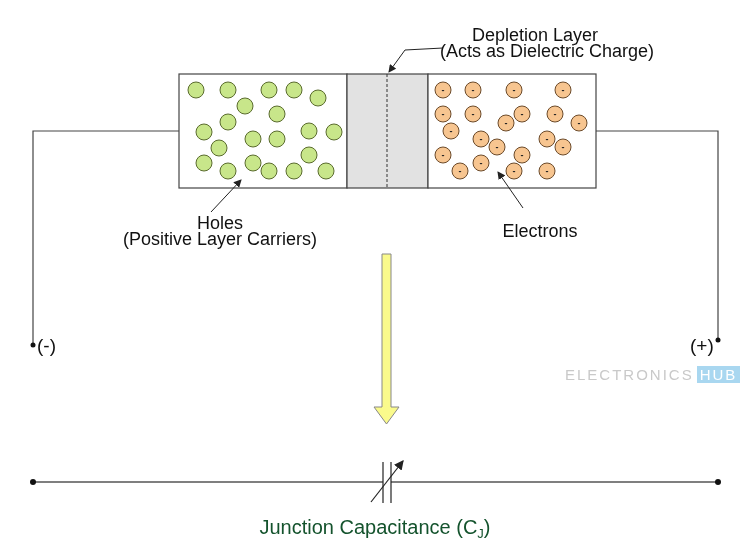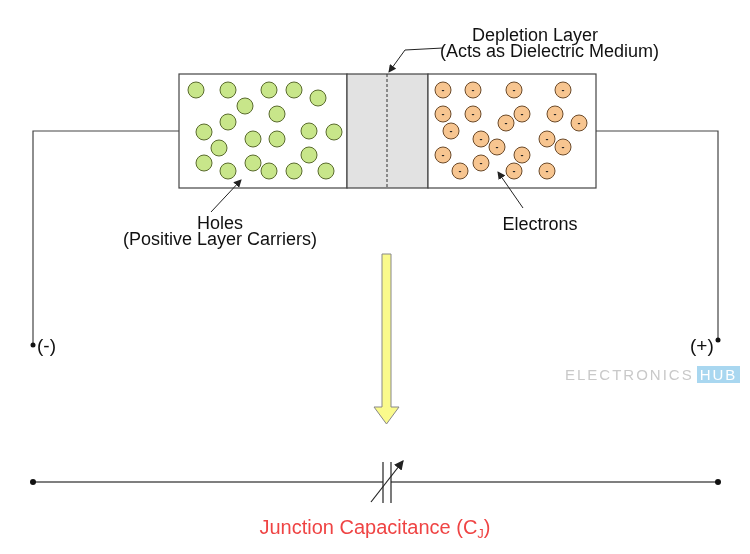--- a/index.html
+++ b/index.html
@@ -1,20 +1,20 @@
 <!DOCTYPE html>
 <html><head>
 <meta charset="utf-8">
 <style>
   html, body { margin: 0; padding: 0; background: #ffffff; }
   body { width: 750px; height: 554px; position: relative; overflow: hidden; font-family: "Liberation Sans", sans-serif; }
   svg { position: absolute; left: 0; top: 0; }
   .lbl { position: absolute; color: #111; text-align: center; font-size: 18px; line-height: 16px; white-space: nowrap; }
   .term { position: absolute; font-size: 19px; color: #111; }
-  .title { position: absolute; font-size: 20px; color: #ef4444; left: 0; width: 750px; text-align: center; top: 516px; }
+  .title { position: absolute; font-size: 20px; color: #14532d; left: 0; width: 750px; text-align: center; top: 516px; }
   .title sub { font-size: 13px; vertical-align: -4px; }
   .watermark { position: absolute; left: 565px; top: 366px; font-size: 15px; letter-spacing: 2px; color: #c9c9c9; }
   .watermark .hub { background: #a9d7f0; color: #fff; padding: 0 3px; margin-left: 3px; }
 </style>
 </head>
 <body>
 
 <svg id="diagram" width="750" height="554" viewBox="0 0 750 554">
 
   <polyline points="179,131 33,131 33,345" fill="none" stroke="#444" stroke-width="1.2"></polyline>
@@ -155,29 +155,29 @@
   <line x1="391" y1="482" x2="718" y2="482" stroke="#555" stroke-width="1.3"></line>
   <circle cx="33" cy="482" r="3" fill="#111"></circle>
   <circle cx="718" cy="482" r="3" fill="#111"></circle>
   <line x1="383" y1="462" x2="383" y2="503" stroke="#222" stroke-width="1.2"></line>
   <line x1="391" y1="462" x2="391" y2="503" stroke="#222" stroke-width="1.2"></line>
   <line x1="371" y1="502" x2="403" y2="461" stroke="#222" stroke-width="1.2" marker-end="url(#ah)"></line>
 </svg>
 
 <div class="lbl" style="left:440px; top:27px; width:190px;">
   <div>Depletion Layer</div>
-  <div>(Acts as Dielectric Medium)</div>
+  <div>(Acts as Dielectric Charge)</div>
 </div>
 
 <div class="lbl" style="left:120px; top:215px; width:200px;">
   <div>Holes</div>
   <div>(Positive Layer Carriers)</div>
 </div>
 
-<div class="lbl" style="left:440px; top:216px; width:200px;">
+<div class="lbl" style="left:440px; top:223px; width:200px;">
   <div>Electrons</div>
 </div>
 
 <div class="term" style="left:37px; top:335px;">(-)</div>
 <div class="term" style="left:690px; top:335px;">(+)</div>
 
 <div class="watermark">
   <span>ELECTRONICS</span><span class="hub">HUB</span>
 </div>
 

